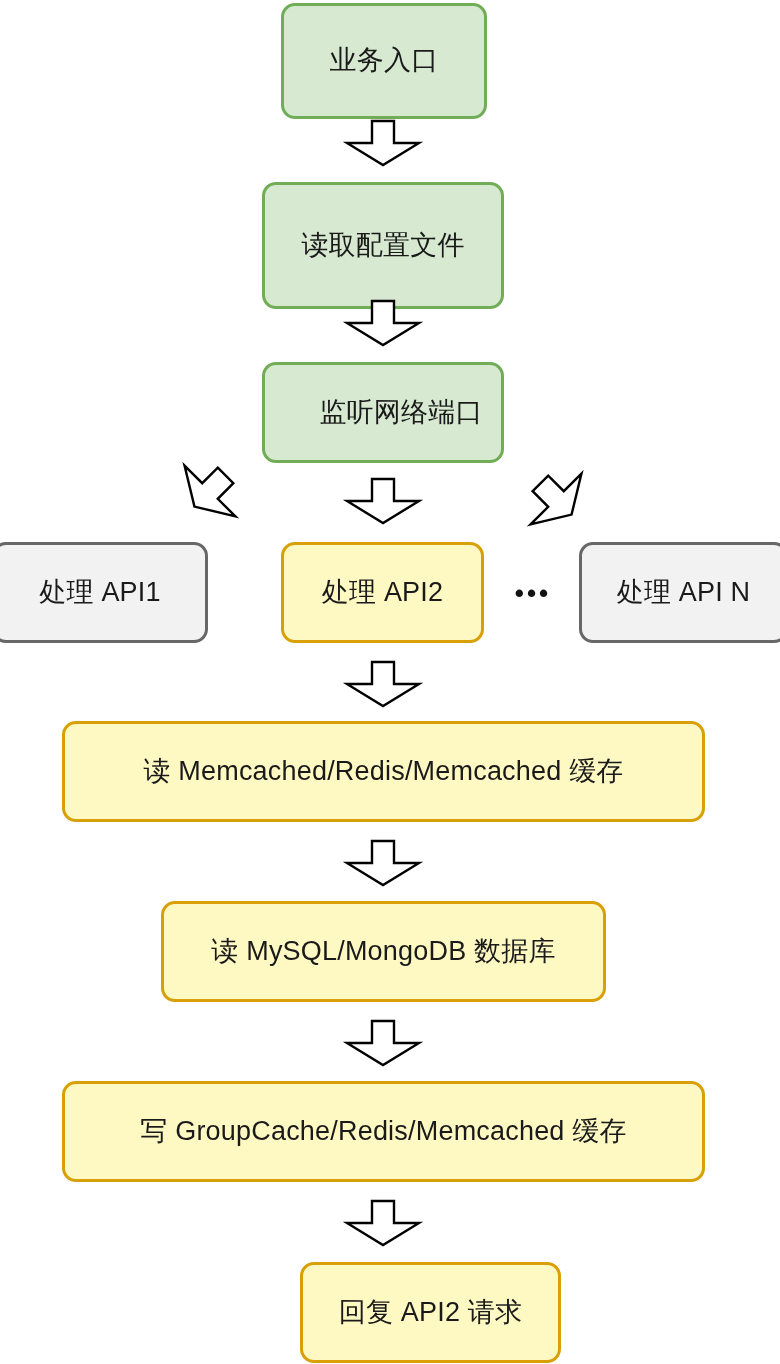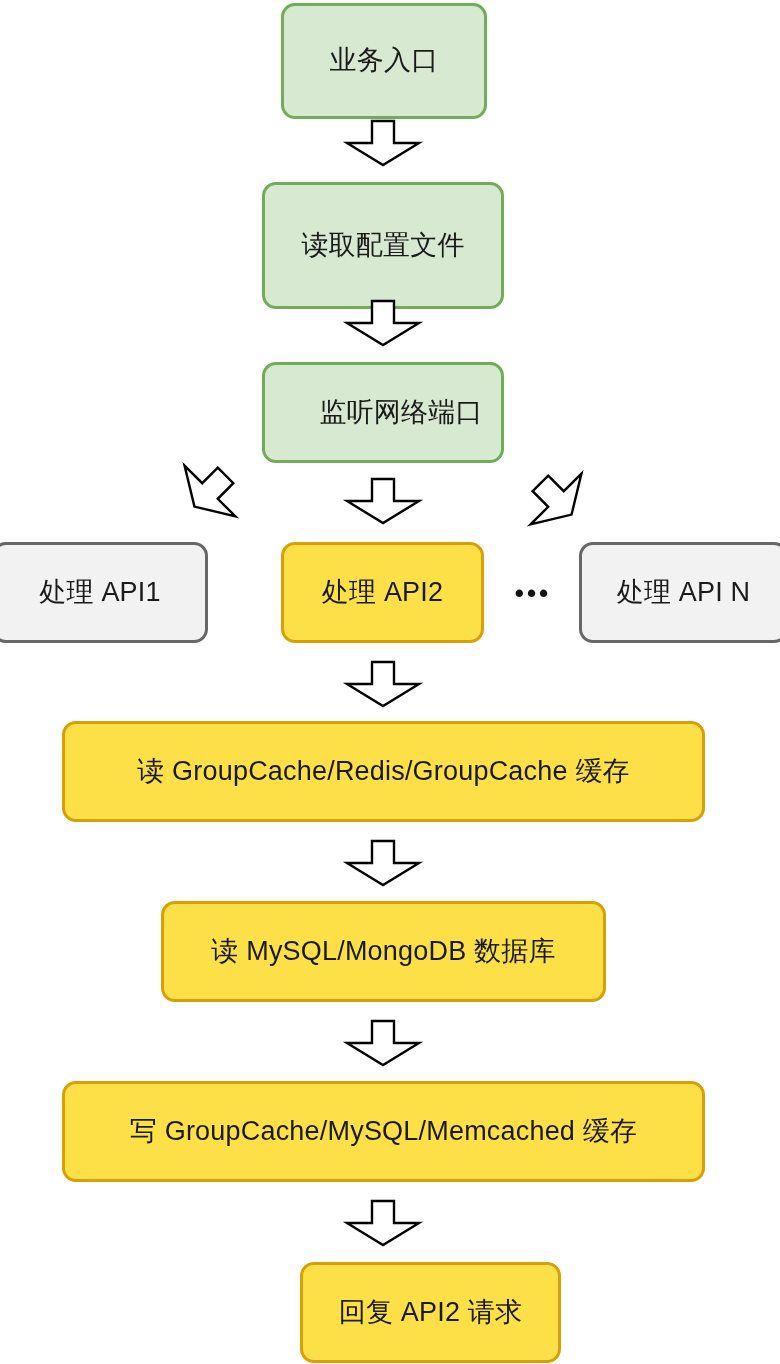--- a/index.html
+++ b/index.html
@@ -30,21 +30,21 @@
     line-height: 1.25;
     letter-spacing: 0.2px;
     white-space: nowrap;
   }
   .node.green {
     background: #d7e9d1;
     border-color: #70ad56;
     border-width: 3px;
   }
   .node.orange {
-    background: #fde047;
+    background: #fef9c3;
     border-color: #d99f06;
     border-width: 3px;
   }
   .node.gray {
     background: #f2f2f2;
     border-color: #676767;
     border-width: 3px;
   }
   .arrow {
     position: absolute;
@@ -128,41 +128,41 @@
     <span>处理 API N</span>
   </div>
 
   <div class="arrow" style="left:345px; top:661px; width:76px; height:46px;">
     <svg width="76" height="46" viewBox="0 0 76 46" fill="none">
       <path d="M27 1 H49 V23 H74 L38 45 L2 23 H27 Z" stroke="#000000" stroke-width="2.4" fill="#ffffff" stroke-linejoin="miter"></path>
     </svg>
   </div>
 
   <div class="node orange" style="left:62px; top:721px; width:643px; height:101px; font-size:27px;">
-    <span>读 GroupCache/Redis/GroupCache 缓存</span>
+    <span>读 Memcached/Redis/Memcached 缓存</span>
   </div>
 
   <div class="arrow" style="left:345px; top:840px; width:76px; height:46px;">
     <svg width="76" height="46" viewBox="0 0 76 46" fill="none">
       <path d="M27 1 H49 V23 H74 L38 45 L2 23 H27 Z" stroke="#000000" stroke-width="2.4" fill="#ffffff" stroke-linejoin="miter"></path>
     </svg>
   </div>
 
   <div class="node orange" style="left:161px; top:901px; width:445px; height:101px; font-size:27px;">
     <span>读 MySQL/MongoDB 数据库</span>
   </div>
 
   <div class="arrow" style="left:345px; top:1020px; width:76px; height:46px;">
     <svg width="76" height="46" viewBox="0 0 76 46" fill="none">
       <path d="M27 1 H49 V23 H74 L38 45 L2 23 H27 Z" stroke="#000000" stroke-width="2.4" fill="#ffffff" stroke-linejoin="miter"></path>
     </svg>
   </div>
 
   <div class="node orange" style="left:62px; top:1081px; width:643px; height:101px; font-size:27px;">
-    <span>写 GroupCache/MySQL/Memcached 缓存</span>
+    <span>写 GroupCache/Redis/Memcached 缓存</span>
   </div>
 
   <div class="arrow" style="left:345px; top:1200px; width:76px; height:46px;">
     <svg width="76" height="46" viewBox="0 0 76 46" fill="none">
       <path d="M27 1 H49 V23 H74 L38 45 L2 23 H27 Z" stroke="#000000" stroke-width="2.4" fill="#ffffff" stroke-linejoin="miter"></path>
     </svg>
   </div>
 
   <div class="node orange" style="left:257px; top:1262px; width:261px; height:101px; font-size:27px;margin-left:43px;">
     <span>回复 API2 请求</span>

